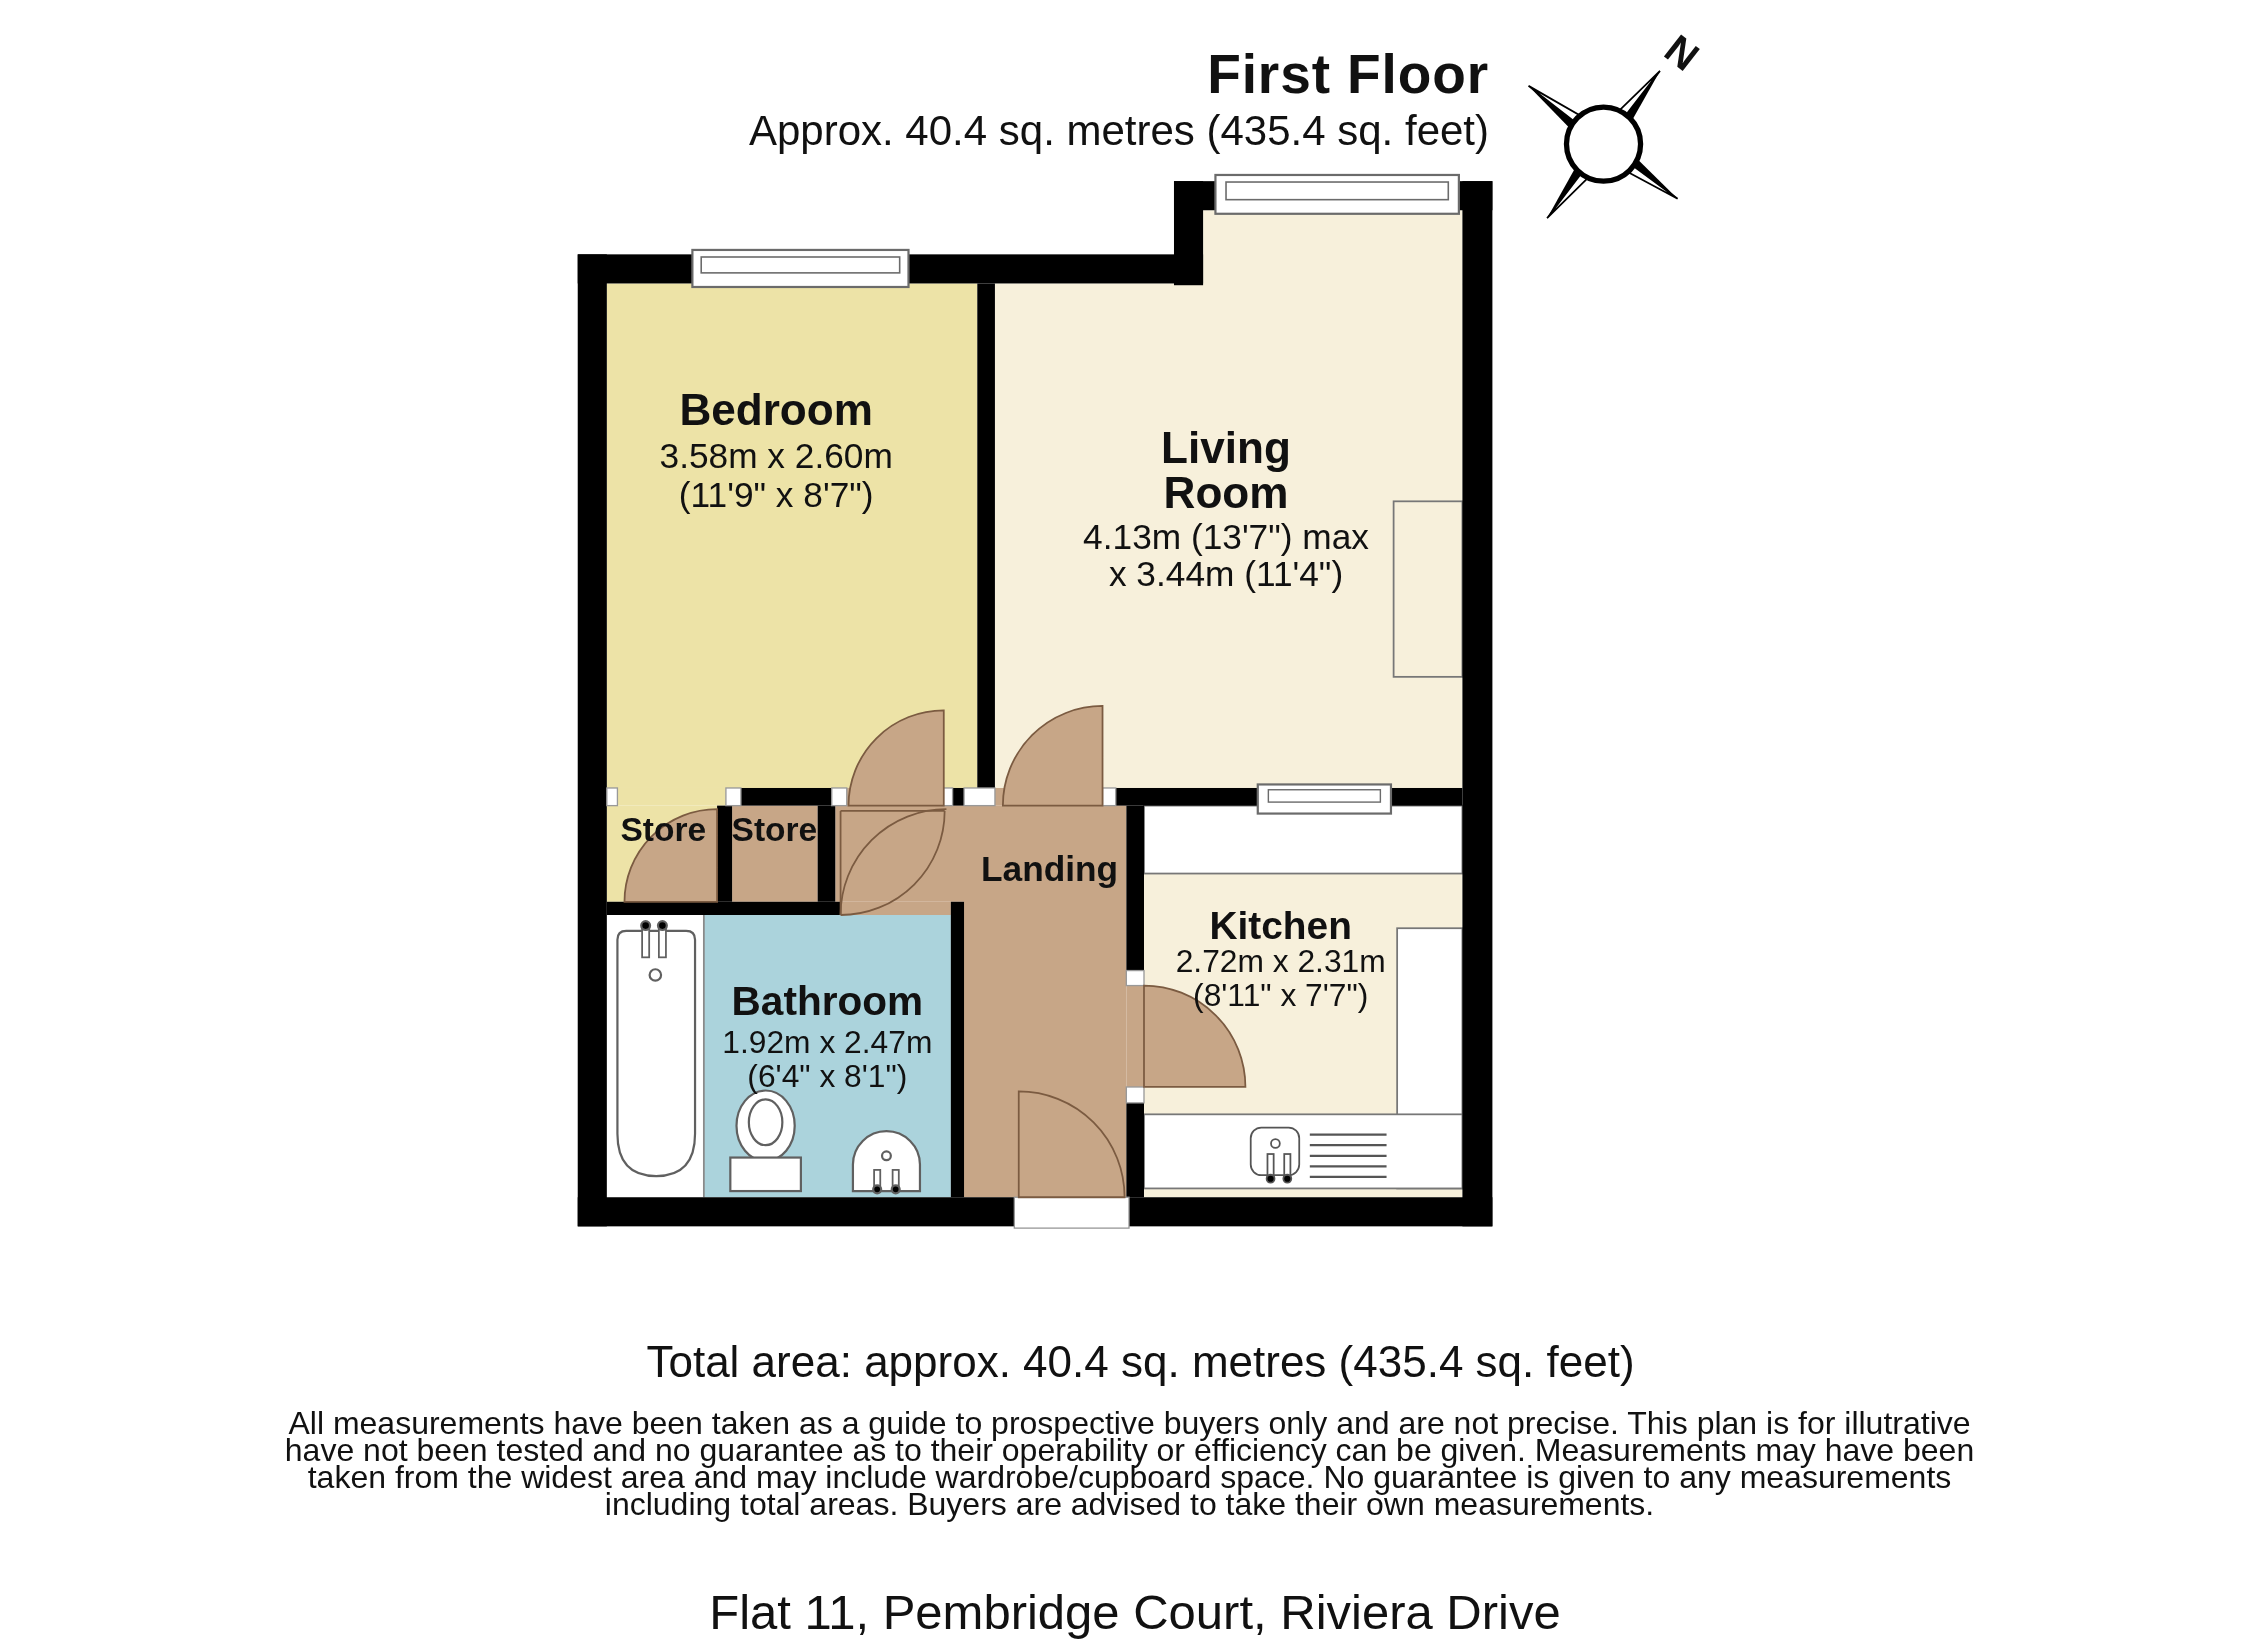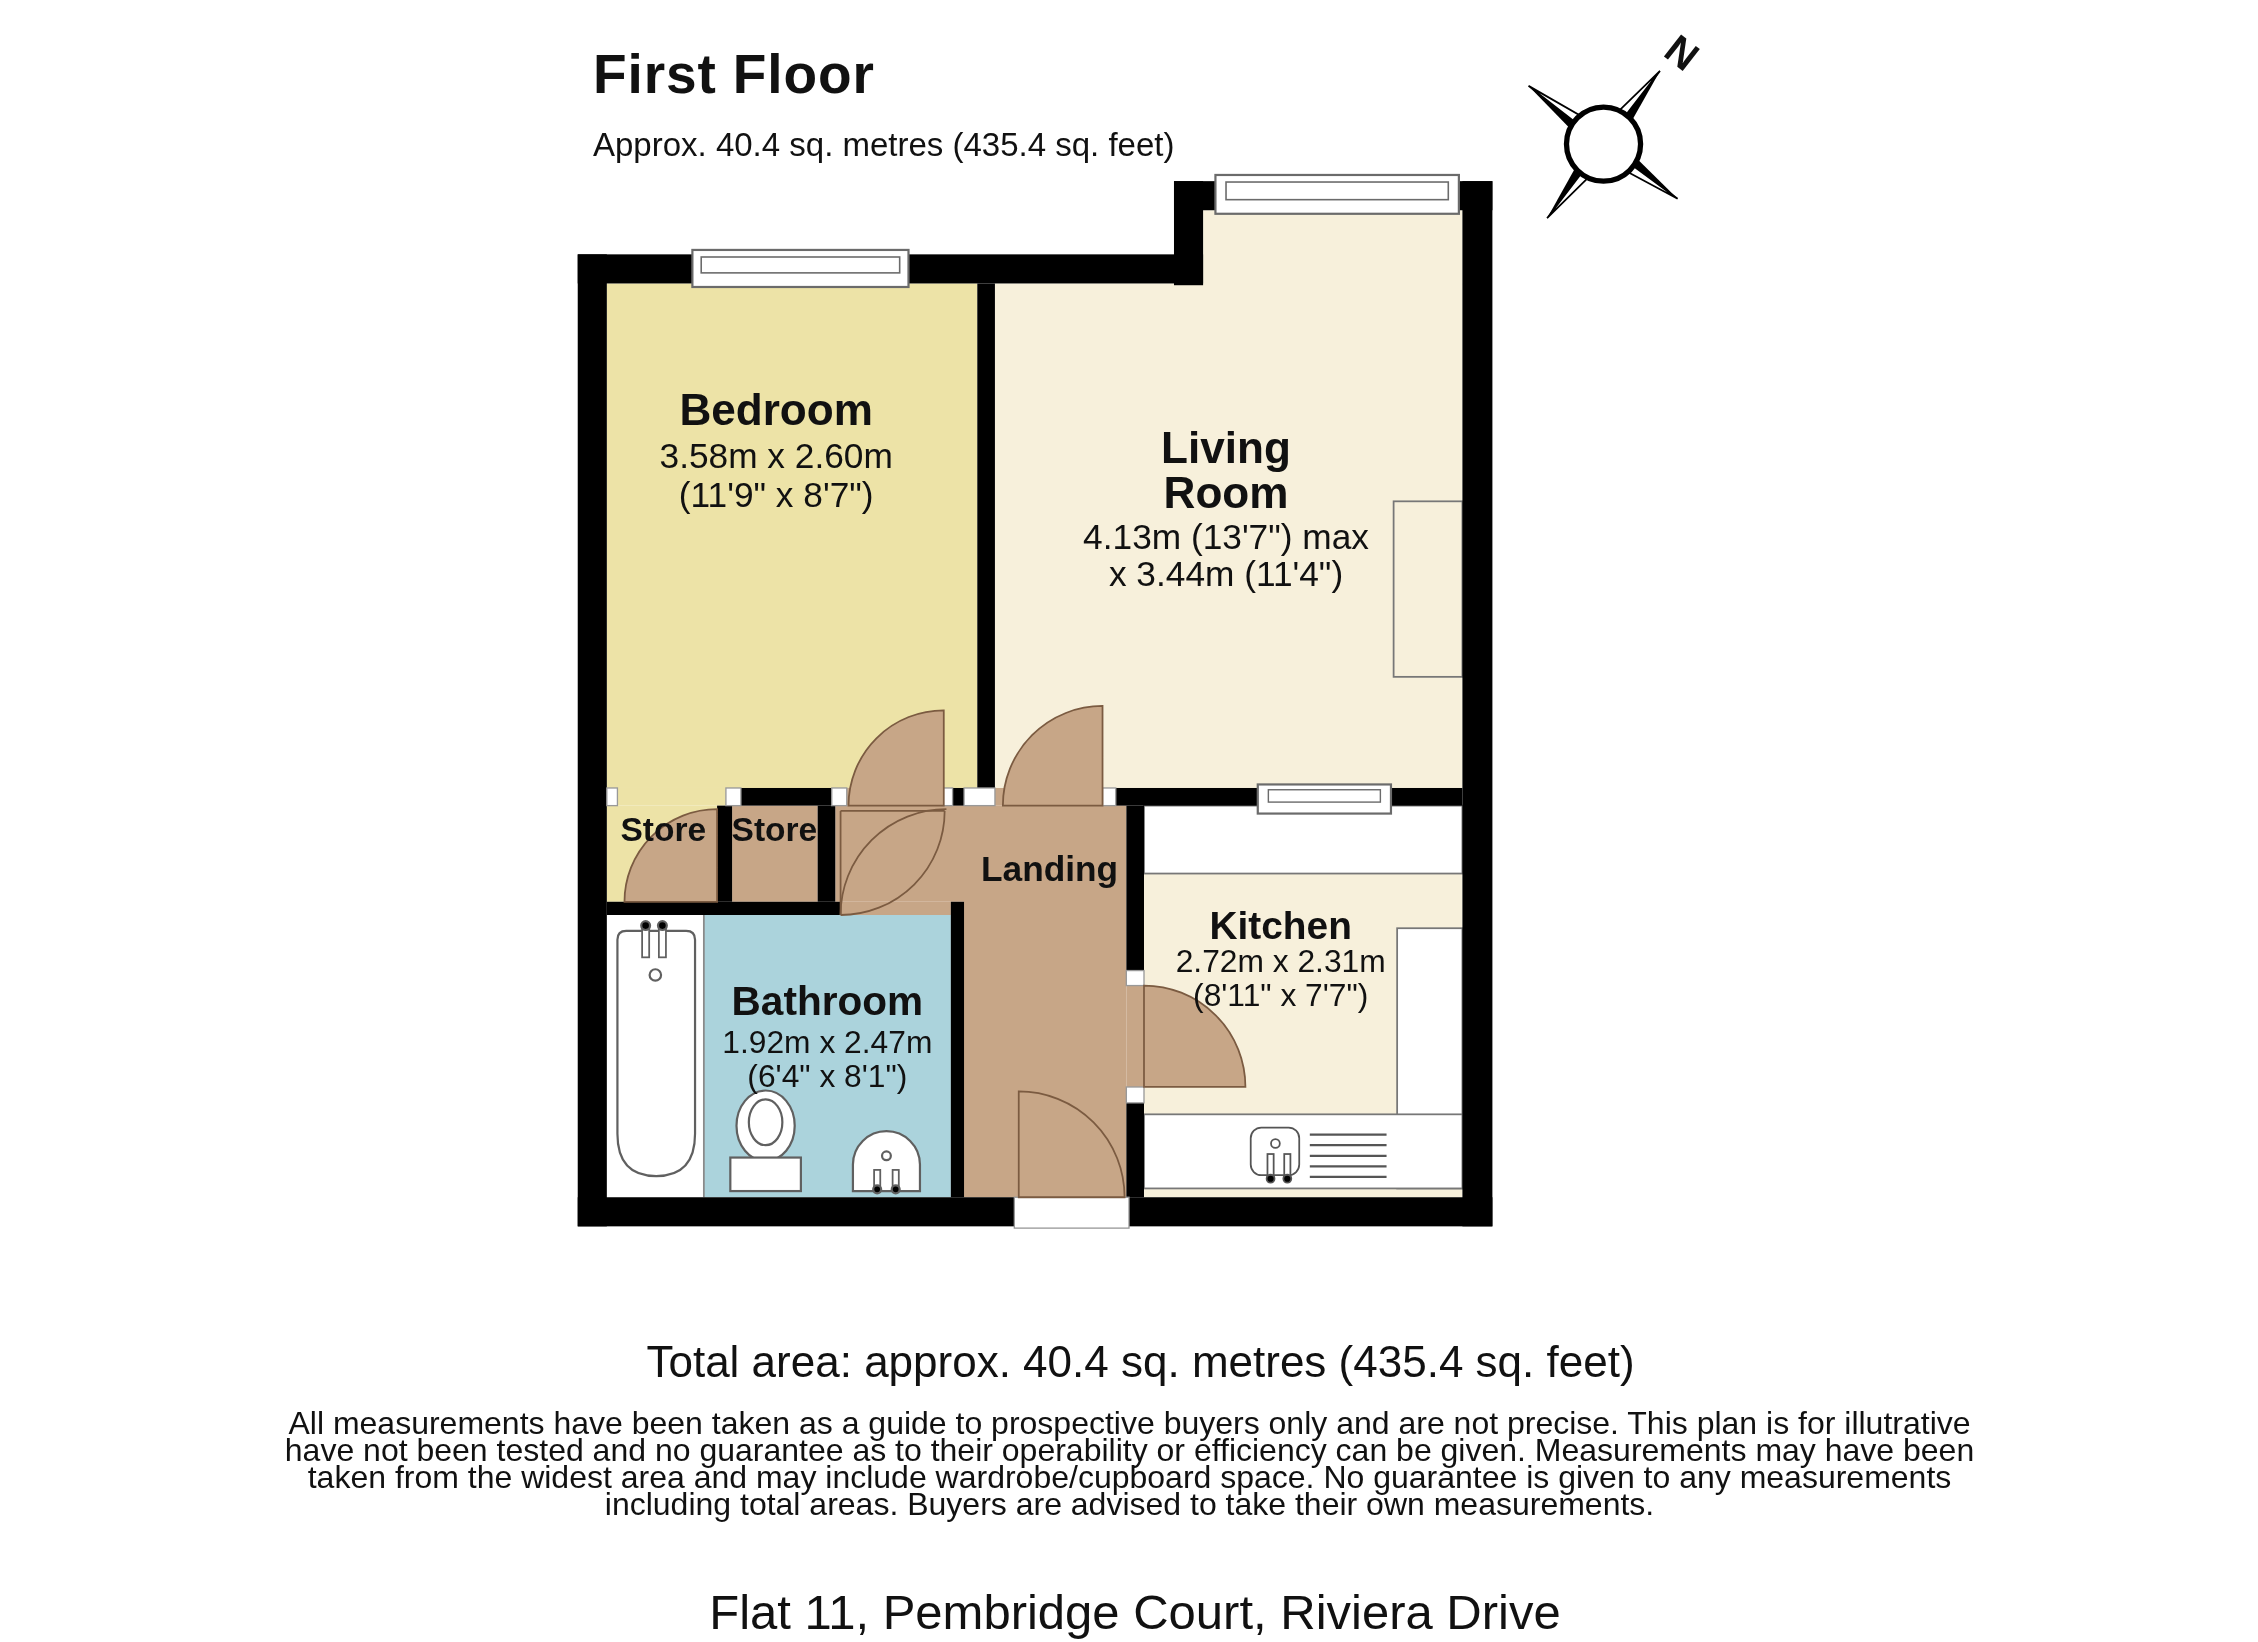--- a/index.html
+++ b/index.html
@@ -1,20 +1,20 @@
 <!DOCTYPE html>
 <html style="--wall: #000000; --bedroom-fill: #EDE3A7; --living-fill: #F7F0DB; --landing-fill: #C7A687; --bathroom-fill: #ABD3DC; --fixture-white: #FFFFFF; --door-outline: #7B5B41; --fixture-outline: #606060;font-size:14px"><head>
 <meta charset="utf-8">
 <style>
   html,body{margin:0;padding:0;background:#ffffff;}
   .page{position:relative;width:2258px;height:1643px;background:#ffffff;
         font-family:"Liberation Sans",sans-serif;color:#111;overflow:hidden;}
-  .hdr{position:absolute;left:593px;width:896px;top:42px;text-align:left;}
+  .hdr{position:absolute;left:593px;width:896px;top:42px;text-align:right;}
   .hdr-title{font-size:55px;font-weight:bold;letter-spacing:0.9px;}
-  .hdr-sub{font-size:33px;margin-top:20px;}
+  .hdr-sub{font-size:42px;margin-top:1px;}
   .plan-svg{position:absolute;left:0;top:0;}
   .ftr-total{position:absolute;left:0;right:0;top:1337px;text-align:center;font-size:44px;margin-left:23px;}
   .ftr-disc{position:absolute;left:265px;width:1729px;top:1410px;text-align:center;
             font-size:32px;line-height:27px;}
   .ftr-addr{position:absolute;left:12px;right:0;top:1584px;text-align:center;
             font-size:49px;font-weight:normal;}
   svg text{font-family:"Liberation Sans",sans-serif;fill:#111;}
   .room-title{font-weight:bold;}
 </style>
 </head>

